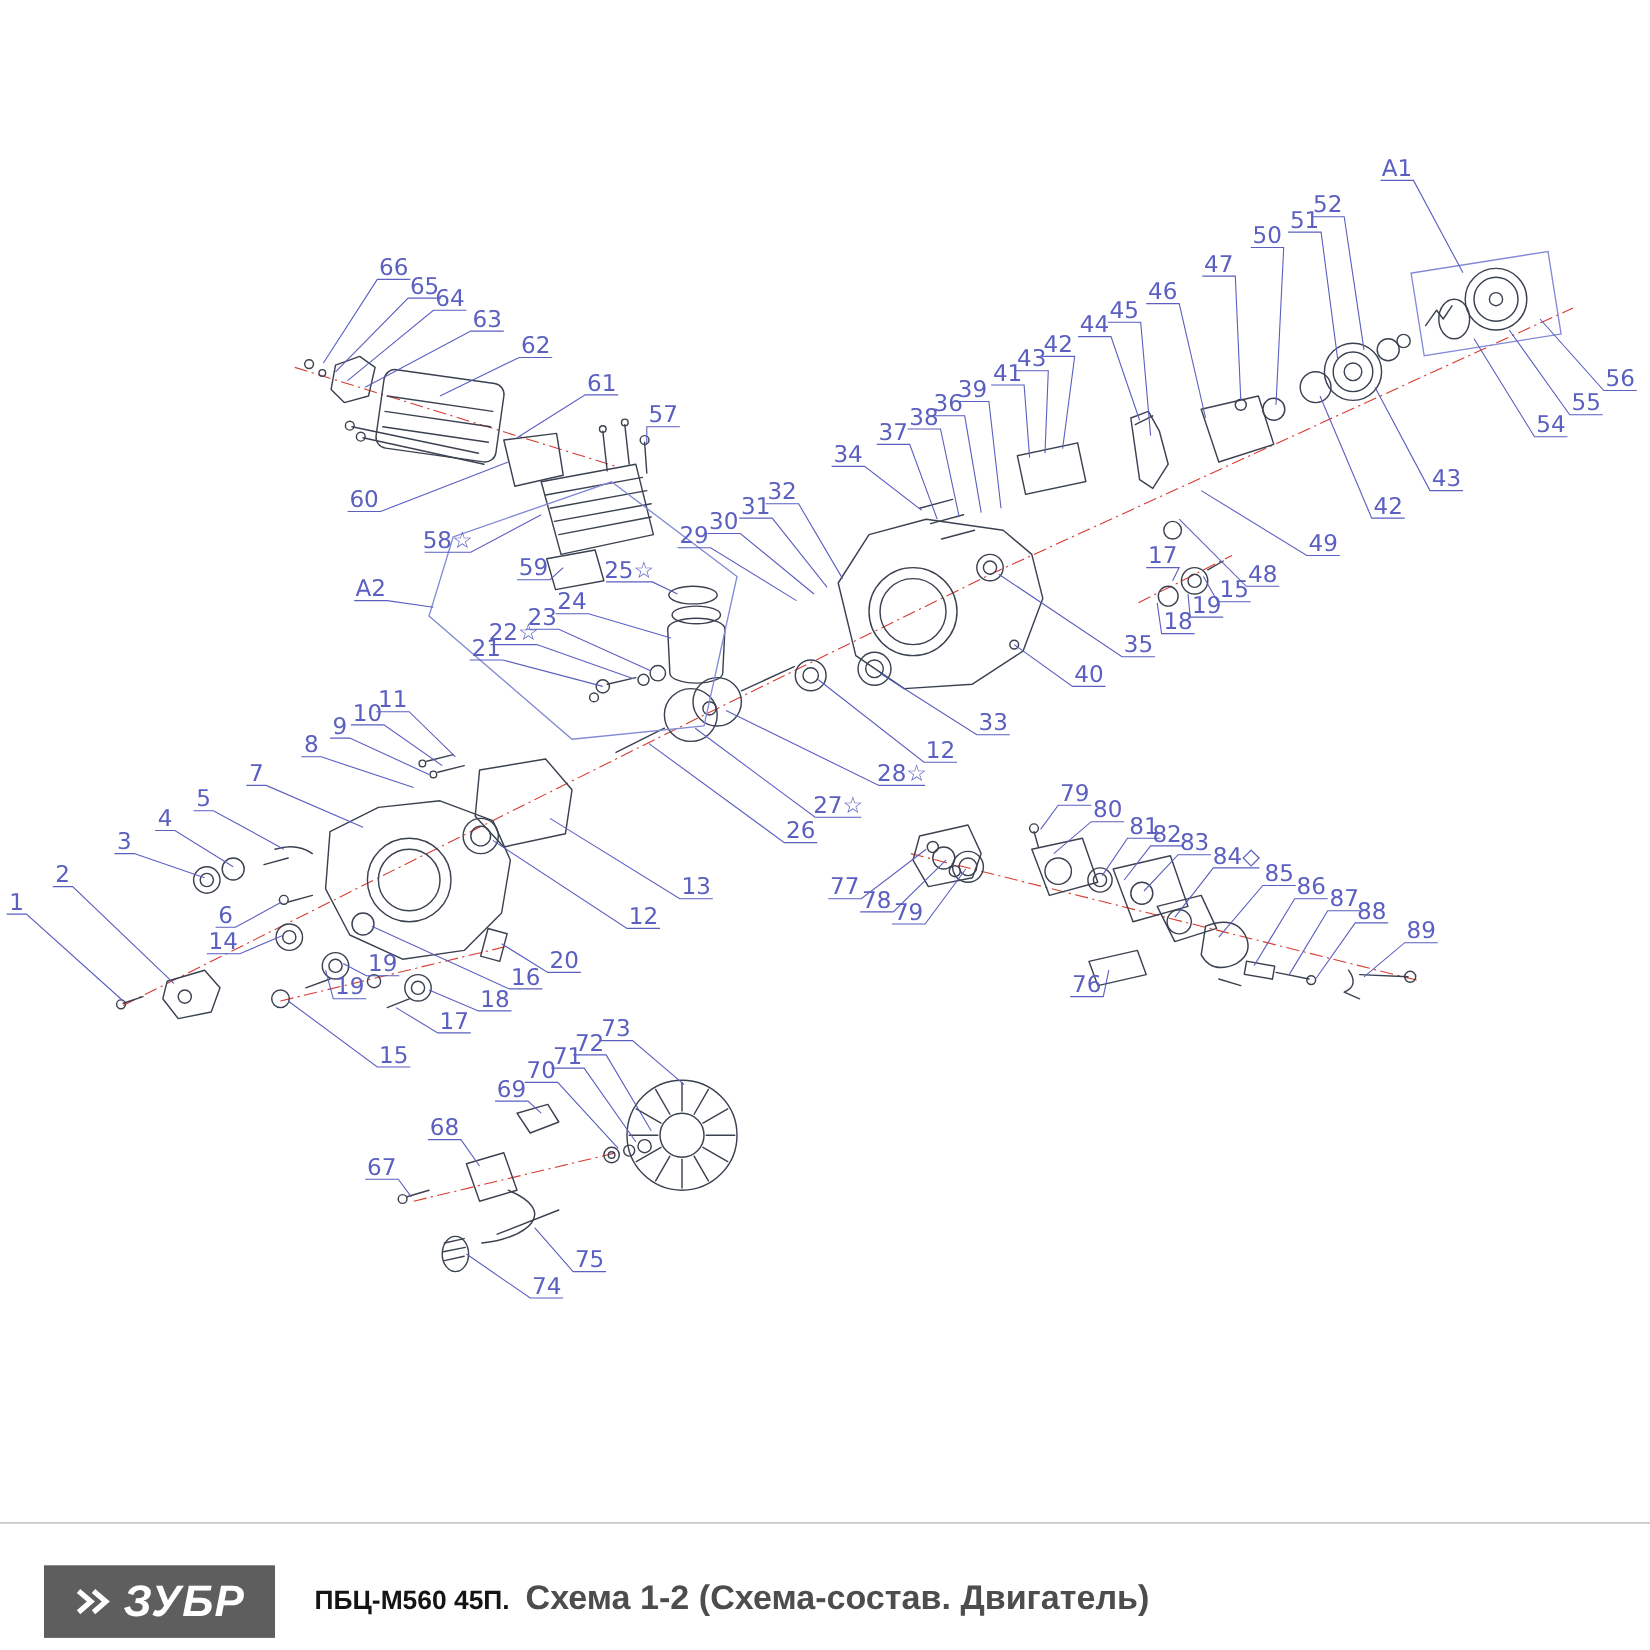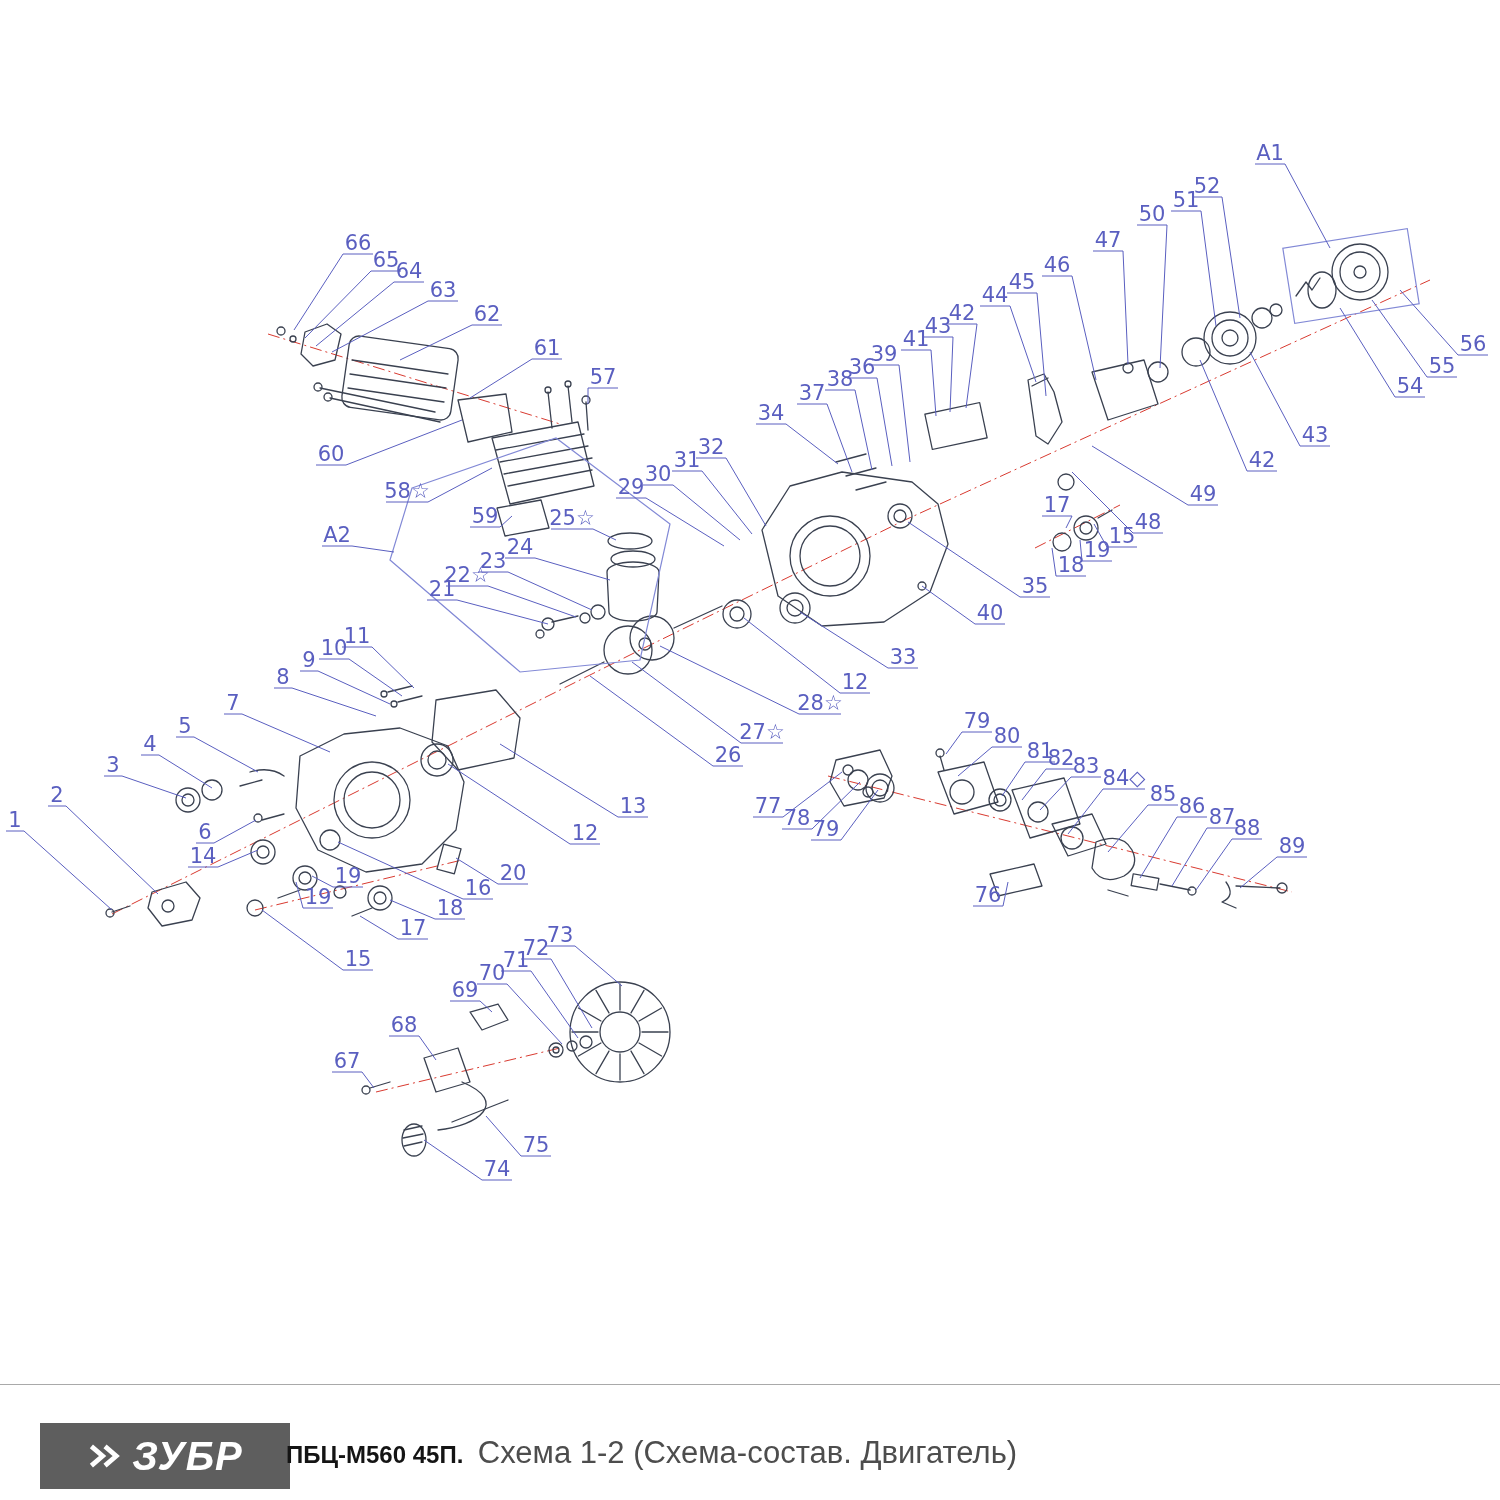--- a/index.html
+++ b/index.html
@@ -14,34 +14,34 @@
     font-size:21px;
     font-family:"DejaVu Sans", sans-serif;
     font-weight:400;
   }
 
   .footer {
     position:absolute; top:1384px; left:0; width:1500px; height:116px;
     border-top:1px solid #a9a9a9; background:#ffffff;
   }
   .brand-box {
-    position:absolute; left:40px; top:38px; width:250px; height:66px;
+    position:absolute; left:40px; top:38px; width:210px; height:66px;
     background:#5e5e5e; display:flex; align-items:center; justify-content:center;
     gap:9px;
   }
   .brand-icon { width:36px; height:32px; flex:0 0 auto; }
   .brand-text {
     color:#ffffff; font-size:40px; font-weight:bold; font-style:italic;
     letter-spacing:1px; line-height:1;
   }
   .footer-title {
     position:absolute; left:286px; top:50px; white-space:nowrap;
   }
   .title-model { font-size:24px; font-weight:bold; color:#141414; }
-  .title-desc  { font-size:31px; font-weight:400; color:#4d4d4d; margin-left:10px; }
+  .title-desc  { font-size:31px; font-weight:700; color:#4d4d4d; margin-left:10px; }
 </style>
 </head>
 <body>
 
 <div class="page">
 
   <div class="stage">
     <svg id="diagram" viewBox="0 0 1500 1384" xmlns="http://www.w3.org/2000/svg">
 
       <g stroke="#d93a30" stroke-width="1" fill="none" stroke-dasharray="12 4 2 4">

